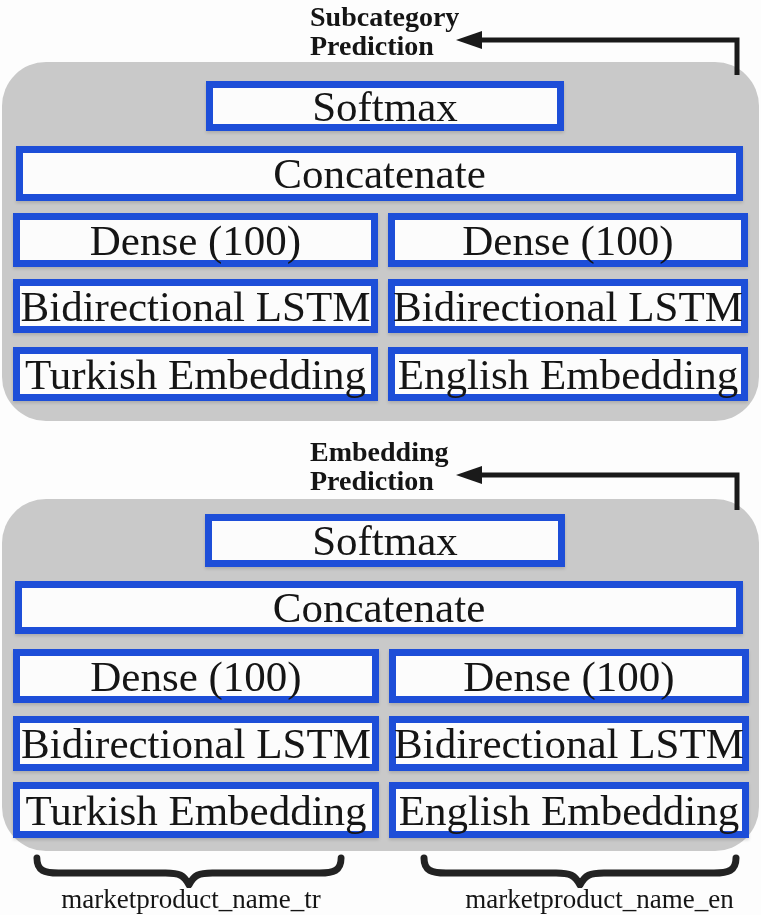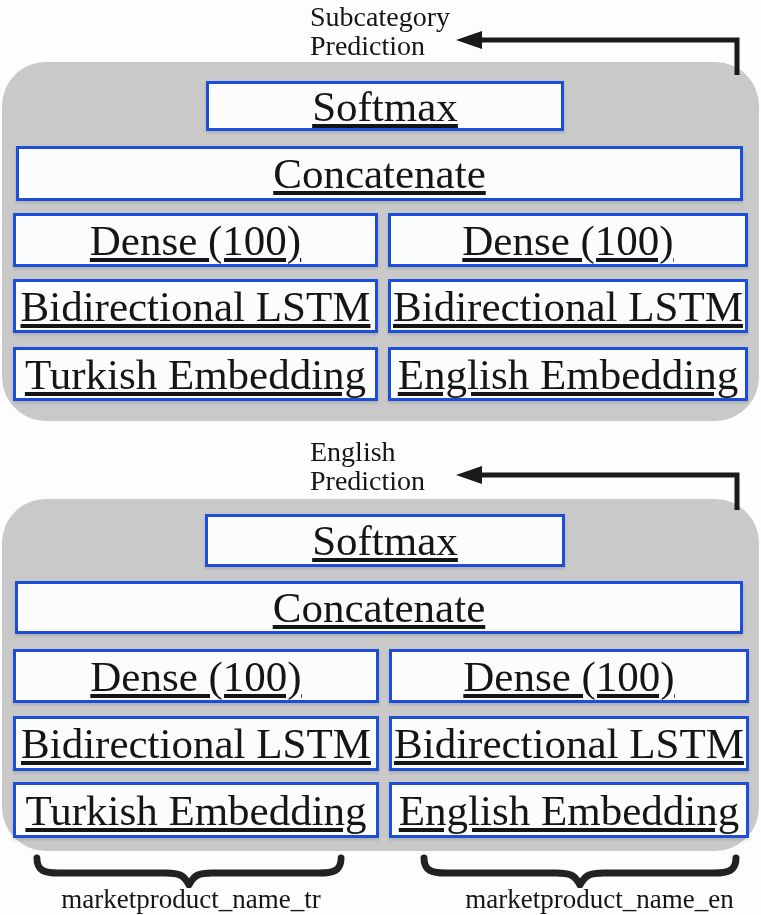--- a/index.html
+++ b/index.html
@@ -18,36 +18,35 @@
   .group-container {
     position: absolute;
     background: var(--container-color, #c9c9c9);
     border-radius: 44px;
     z-index: 1;
   }
 
   .layer-box {
     position: absolute;
     background: var(--box-color, #fcfcfc);
-    border: 3px solid #1d4ed8;
+    border: 7px solid #1d4ed8;
     box-shadow: 0 2px 3px rgba(0,0,0,0.14);
     display: flex;
     align-items: center;
     justify-content: center;
     font-size: 43px;
     line-height: 1;
     white-space: nowrap;
     z-index: 2;
     color: var(--text-color, #151515);
-    text-decoration: underline;
   }
 
   .pred-label {
     position: absolute;
-    font-weight: normal;
+    font-weight: bold;
     font-size: 28px;
     line-height: 29px;
     z-index: 3;
     color: var(--text-color, #151515);
   }
 
   .arrow-svg { position: absolute; z-index: 4; overflow: visible; }
 
   .brace-svg { position: absolute; z-index: 3; }
 
@@ -85,21 +84,21 @@
   <div class="layer-box" style="left:13px; top:213px; width:365px; height:54px;">Dense (100)</div>
   <div class="layer-box" style="left:388px; top:213px; width:360px; height:54px;">Dense (100)</div>
 
   <div class="layer-box" style="left:13px; top:279px; width:365px; height:54px;">Bidirectional LSTM</div>
   <div class="layer-box" style="left:388px; top:279px; width:360px; height:54px;">Bidirectional LSTM</div>
 
   <div class="layer-box" style="left:13px; top:347px; width:365px; height:54px;">Turkish Embedding</div>
   <div class="layer-box" style="left:388px; top:347px; width:360px; height:54px;">English Embedding</div>
 
   <div class="pred-label" style="left:310px; top:437px;">
-    <div>English</div>
+    <div>Embedding</div>
     <div>Prediction</div>
   </div>
 
   <svg class="arrow-svg" style="left:456px; top:463px;" width="290" height="50" viewBox="0 0 290 50">
     <path d="M 22 12 H 281 V 47" fill="none" stroke="#1a1a1a" stroke-width="5"></path>
     <polygon points="0,12 26,3 26,21" fill="#1a1a1a"></polygon>
   </svg>
 
   <div class="group-container" style="left:2px; top:499px; width:757px; height:352px;"></div>
 

